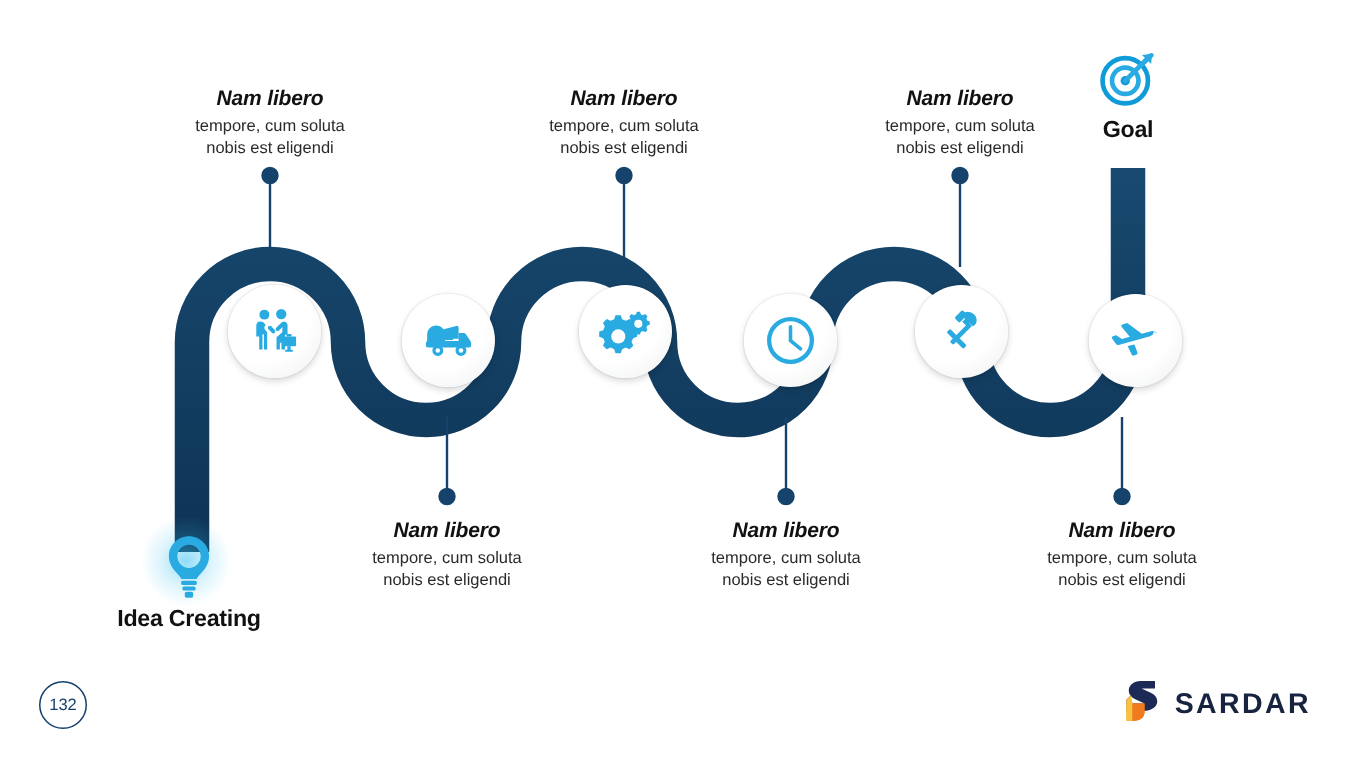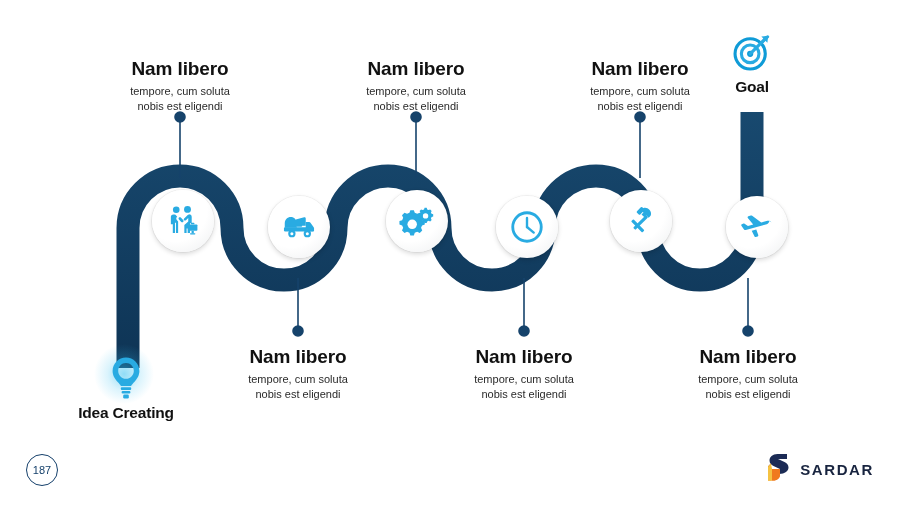--- a/index.html
+++ b/index.html
@@ -44,25 +44,26 @@
   .node svg { display: block; }
 
   
   .callout {
     position: absolute;
     width: 190px;
     text-align: center;
     line-height: 1.32;
   }
   .callout .c-title {
-    font-size: 19px;
+    font-size: 14px;
     font-weight: bold;
     color: #111111;
     letter-spacing: -0.1px;
     margin-bottom: 3px;
+    font-style: italic;
   }
   .callout .c-sub {
     font-size: 11px;
     color: #2a2a2a;
   }
   .callout .c-sub span { display: block; }
 
   
   .endcap {
     position: absolute;
@@ -100,21 +101,21 @@
   }
   .brand {
     position: absolute;
     right: 26px;
     top: 452px;
     display: flex;
     align-items: center;
     gap: 9px;
   }
   .brand .b-name {
-    font-size: 15px;
+    font-size: 19px;
     font-weight: bold;
     letter-spacing: 1.6px;
     color: #18243f;
   }
 </style>
 </head>
 <body>
 
 <div class="slide">
 
@@ -309,21 +310,21 @@
         <circle cx="22" cy="26" r="9.6" fill="none" stroke="#29ABE2" stroke-width="3.4"></circle>
         <circle cx="22" cy="26" r="3.4" fill="#0F9BD7"></circle>
         <path d="M22 26 L40 8" stroke="#29ABE2" stroke-width="3.4" stroke-linecap="round"></path>
         <path d="M34.2 7.2 L41.6 6.4 L40.8 13.8 Z" fill="#29ABE2"></path>
         <path d="M35.4 13.2 L41.2 7.4" stroke="#29ABE2" stroke-width="3" stroke-linecap="round"></path>
       </svg>
     </div>
     <div class="e-label">Goal</div>
   </div>
 
-  <div class="page-num">187</div>
+  <div class="page-num">132</div>
 
   <div class="brand">
     <span>
       <svg width="24" height="30" viewBox="0 0 24 30">
         <path d="M20 2 L10.5 2 C5.5 2 2.5 5 2.5 8.5 C2.5 11 4 12.8 6.5 14 L13 17 L4 17 L4 11.5 L1 14.5 L1 22 L12 22 C18 22 21.5 19 21.5 15.5 C21.5 13 20 11.2 17.5 10 L11 7 L20 7 Z" fill="#1B2B55"></path>
         <path d="M1 14.5 L4 11.5 L4 17 L13 17 L13 23 C13 26.5 10 28.5 6 28.5 L1 28.5 Z" fill="#F07A1E"></path>
         <path d="M1 17 L4 17 L4 28.5 L1 28.5 Z" fill="#F5C242"></path>
         <path d="M1 14.5 L1 28.5 L5 28.5 L5 17 L4 11.5 Z" fill="#F5C242"></path>
         <path d="M5 17 L13 17 L13 22.5 C13 26 10 28.5 6 28.5 L5 28.5 Z" fill="#F07A1E"></path>
       </svg>

